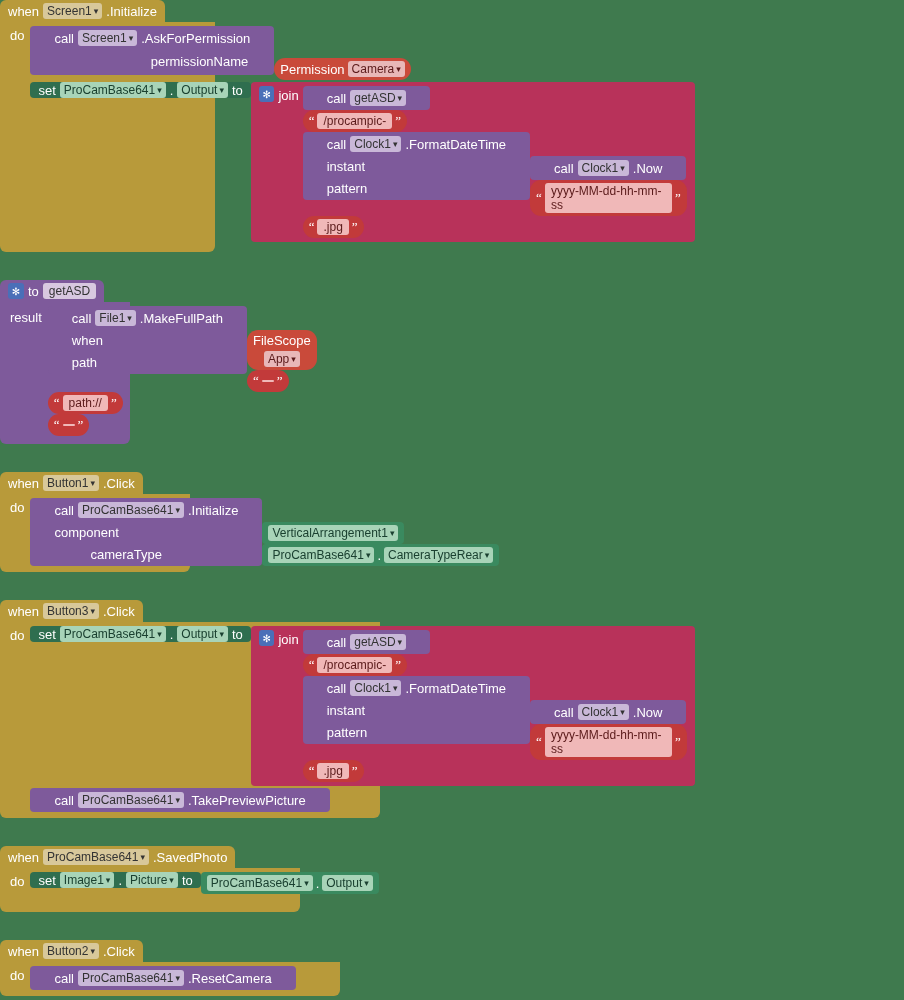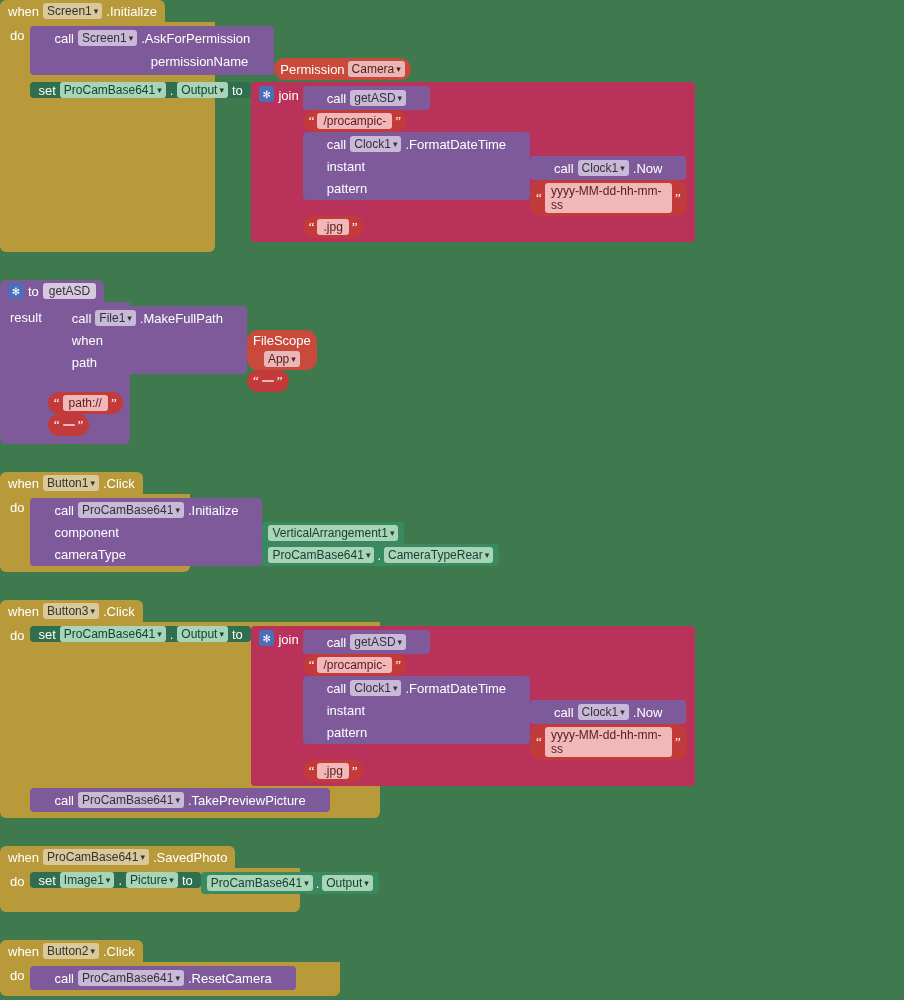--- a/index.html
+++ b/index.html
@@ -335,21 +335,21 @@
               <span>call</span>
               <span class="dd dd-purple">
                   <span>ProCamBase641</span>
                   <span class="tri">▾</span>
                 </span>
               <span>.Initialize</span>
             </div>
             <div class="row" style="justify-content:center;">
                 <span>component</span>
               </div>
-            <div class="row" style="justify-content:flex-end;">
+            <div class="row" style="justify-content:flex-end;margin-left:36px;">
                 <span>cameraType</span>
               </div>
           </div>
         </div>
         <div class="vstack">
           <div style="height:24px;"></div>
           <div class="green-getter">
             <span class="dd dd-green-lt">
                 <span>VerticalArrangement1</span>
                 <span class="tri">▾</span>

